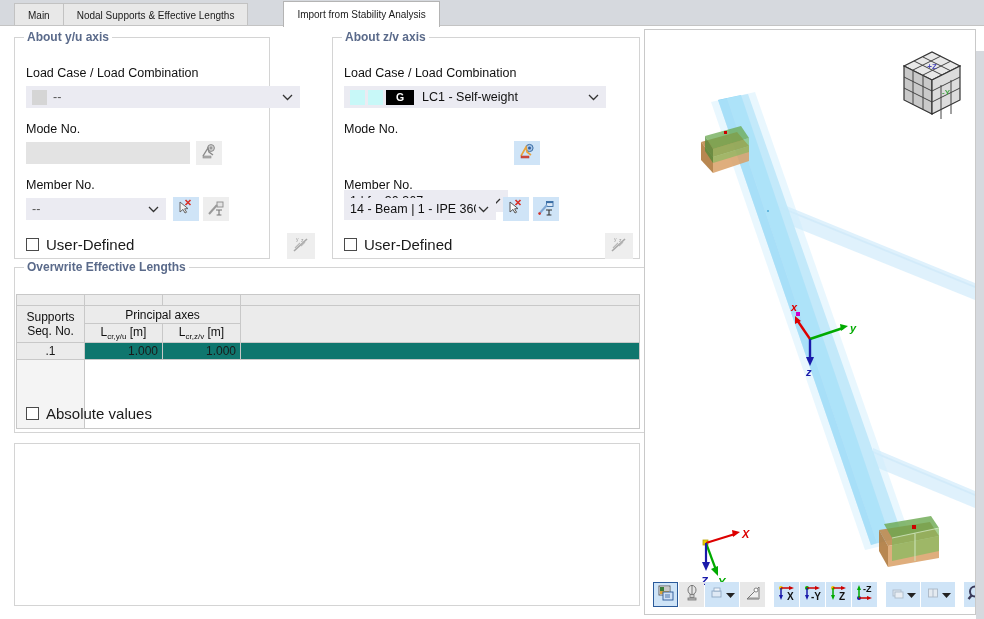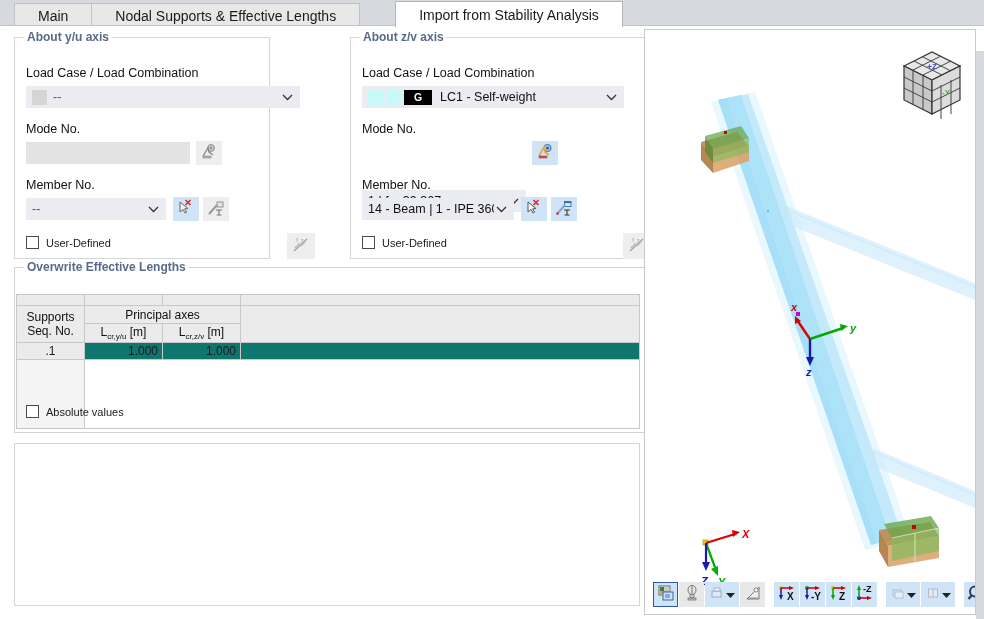--- a/index.html
+++ b/index.html
@@ -23,22 +23,22 @@
     position: absolute; left: 0; top: 0;
     width: 984px; height: 26px;
     background: #d6d9de;
     display: flex;
     align-items: flex-end;
     padding-left: 14px;
   }
   .tab {
     height: 24px;
     line-height: 24px;
-    padding: 0 23px;
-    font-size: 14px;
+    padding: 0 13px;
+    font-size: 10px;
     background: #e8e8e8;
     border: 1px solid #c2c2c2;
     border-bottom: none;
     color: #1a1a1a;
     margin-right: -1px;
     white-space: nowrap;
     position: relative;
     top: 1px;
     text-align: center;
   }
@@ -77,21 +77,21 @@
   .group-title {
     position: absolute;
     left: 9px; top: -8px;
     background: #ffffff;
     padding: 0 3px;
     font-weight: bold;
     font-size: 12px;
     color: #5a6a8a;
   }
   .grp-yu { left: 6px; top: 8px; width: 256px; height: 222px; }
-  .grp-zv { left: 342px; top: 8px; width: 308px; height: 222px; }
+  .grp-zv { left: 324px; top: 8px; width: 308px; height: 222px; }
   .grp-owr { left: 6px; top: 238px; width: 680px; height: 166px; }
   .grp-blank { left: 6px; top: 414px; width: 626px; height: 163px; }
 
   .fld-label {
     position: absolute;
     font-size: 12.5px;
     color: #101010;
     white-space: nowrap;
   }
 
@@ -156,21 +156,21 @@
     background: #ebebeb;
     border: 1px solid transparent;
   }
   .iconbtn.blue { background: #cfe4f7; }
   .iconbtn.plain { background: #eeeeee; }
 
   
   .chk {
     position: absolute;
     display: flex; align-items: center;
-    font-size: 11px;
+    font-size: 15px;
   }
   .chk .box {
     width: 13px; height: 13px;
     border: 1px solid #4a4a4a;
     background: #fff;
     margin-right: 7px;
   }
 
   
   .tbl {

